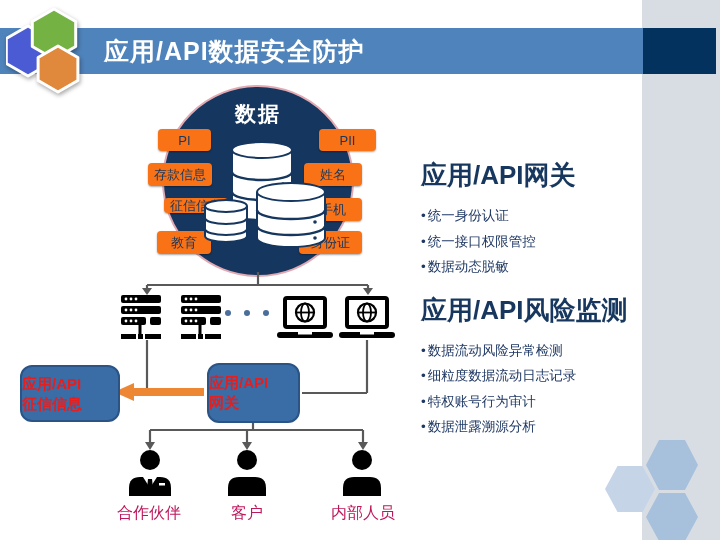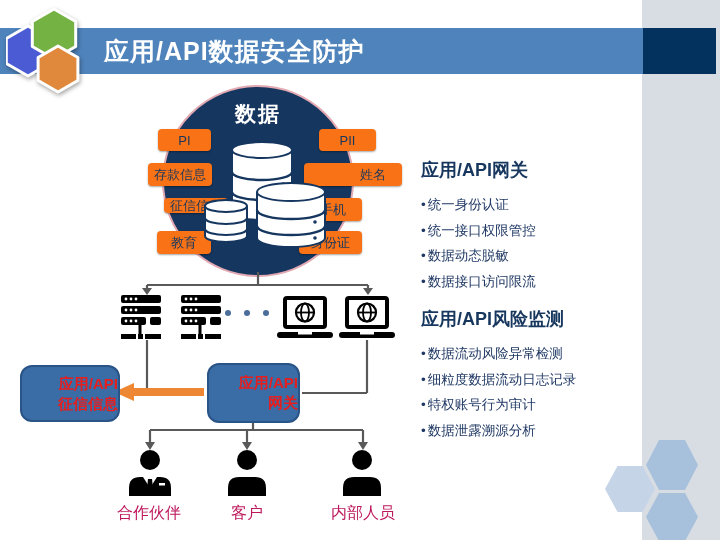--- a/index.html
+++ b/index.html
@@ -27,31 +27,31 @@
   .db-icon{position:absolute;left:203px;top:140px;}
 
   
   .overlay{position:absolute;left:0;top:0;z-index:1;pointer-events:none;}
 
   
   .icon{position:absolute;z-index:2;}
 
   
   .flow-box{position:absolute;z-index:2;background:#3a6ca6;border:2px solid #2a5486;border-radius:12px;
-    box-sizing:border-box;display:flex;flex-direction:column;align-items:flex-end;justify-content:center;
+    box-sizing:border-box;display:flex;flex-direction:column;align-items:flex-start;justify-content:center;
     color:#e61e1e;font-size:15px;font-weight:bold;line-height:1.32;text-align:center;}
   .box-risk{left:20px;top:365px;width:100px;height:57px;}
   .box-gateway{left:207px;top:363px;width:93px;height:60px;}
 
   
   .user-label{position:absolute;color:#be185d;font-size:16px;text-align:center;z-index:2;white-space:nowrap;}
 
   
   .panel{position:absolute;left:421px;top:158px;width:232px;z-index:2;}
-  .panel h2{margin:0 0 14px 0;font-size:18px;font-weight:bold;color:#17375e;white-space:nowrap;}
+  .panel h2{margin:0 0 14px 0;font-size:26px;font-weight:bold;color:#17375e;white-space:nowrap;}
   .panel h2.second{margin-top:16px;}
   .panel ul{list-style:none;margin:0;padding:0;}
   .panel li{font-size:13.5px;line-height:18.5px;margin-bottom:7px;color:#1f3864;white-space:nowrap;}
   .panel li::before{content:"\2022";margin-right:2px;color:#1f3864;}
 
   
   .hex{position:absolute;clip-path:polygon(25% 0,75% 0,100% 50%,75% 100%,25% 100%,0 50%);}
   .hex-a{left:646px;top:440px;width:52px;height:50px;background:#a7c0dc;}
   .hex-b{left:646px;top:493px;width:52px;height:48px;background:#a7c0dc;}
   .hex-c{left:605px;top:466px;width:50px;height:46px;background:#c6d4e8;}
@@ -73,21 +73,21 @@
   <div class="page-title">应用/API数据安全防护</div>
 
   <div class="data-circle">
     <div class="circle-title">数据</div>
   </div>
   <span class="pill" style="left:158px;top:129px;width:53px;height:22px;">PI</span>
   <span class="pill" style="left:148px;top:163px;width:64px;height:23px;">存款信息</span>
   <span class="pill" style="left:164px;top:198px;width:64px;height:15px;">征信信息</span>
   <span class="pill" style="left:157px;top:231px;width:54px;height:23px;">教育</span>
   <span class="pill" style="left:301px;top:129px;width:57px;height:22px;margin-left:18px;">PII</span>
-  <span class="pill" style="left:304px;top:163px;width:58px;height:23px;padding-left:40px;">姓名</span>
+  <span class="pill" style="left:304px;top:163px;width:58px;height:23px;">姓名</span>
   <span class="pill" style="left:304px;top:198px;width:58px;height:23px;">手机</span>
   <span class="pill" style="left:299px;top:231px;width:63px;height:23px;">身份证</span>
 
   <svg class="db-icon" width="128" height="118" viewBox="0 0 128 118">
 
     <g>
       <path d="M29,10 L29,72 a30,8 0 0 0 60,0 L89,10" fill="#ffffff" stroke="#15365f" stroke-width="2"></path>
       <ellipse cx="59" cy="10" rx="30" ry="8" fill="#ffffff" stroke="#15365f" stroke-width="2"></ellipse>
       <path d="M29,32 a30,8 0 0 0 60,0" fill="none" stroke="#15365f" stroke-width="2.5"></path>
       <path d="M29,52 a30,8 0 0 0 60,0" fill="none" stroke="#15365f" stroke-width="2.5"></path>
@@ -234,21 +234,20 @@
   <div class="user-label" style="left:104px;top:503px;width:90px;">合作伙伴</div>
   <div class="user-label" style="left:222px;top:503px;width:50px;">客户</div>
   <div class="user-label" style="left:328px;top:503px;width:70px;">内部人员</div>
 
   <div class="panel">
     <h2>应用/API网关</h2>
     <ul>
       <li>统一身份认证</li>
       <li>统一接口权限管控</li>
       <li>数据动态脱敏</li>
-      <li>数据接口访问限流</li>
     </ul>
     <h2 class="second">应用/API风险监测</h2>
     <ul>
       <li>数据流动风险异常检测</li>
       <li>细粒度数据流动日志记录</li>
       <li>特权账号行为审计</li>
       <li>数据泄露溯源分析</li>
     </ul>
   </div>
 

